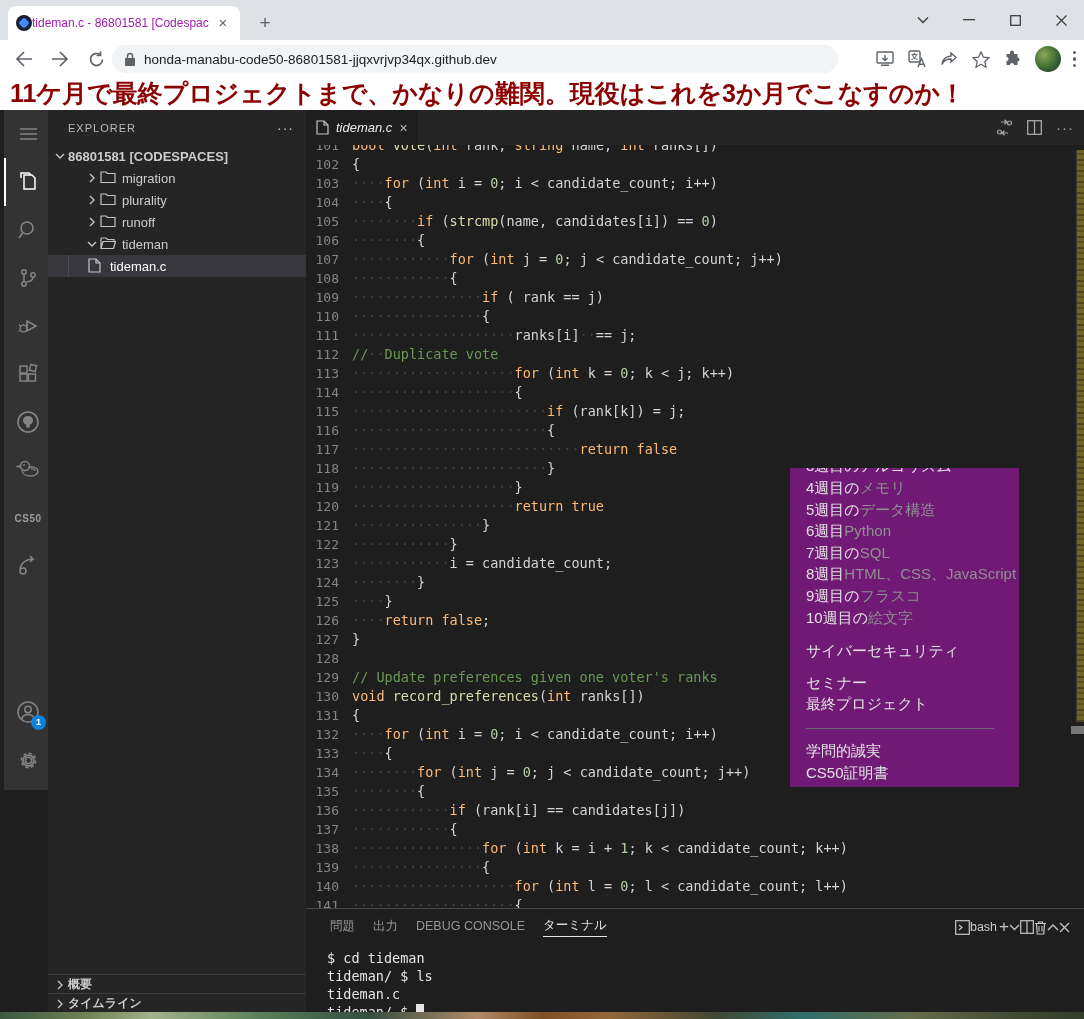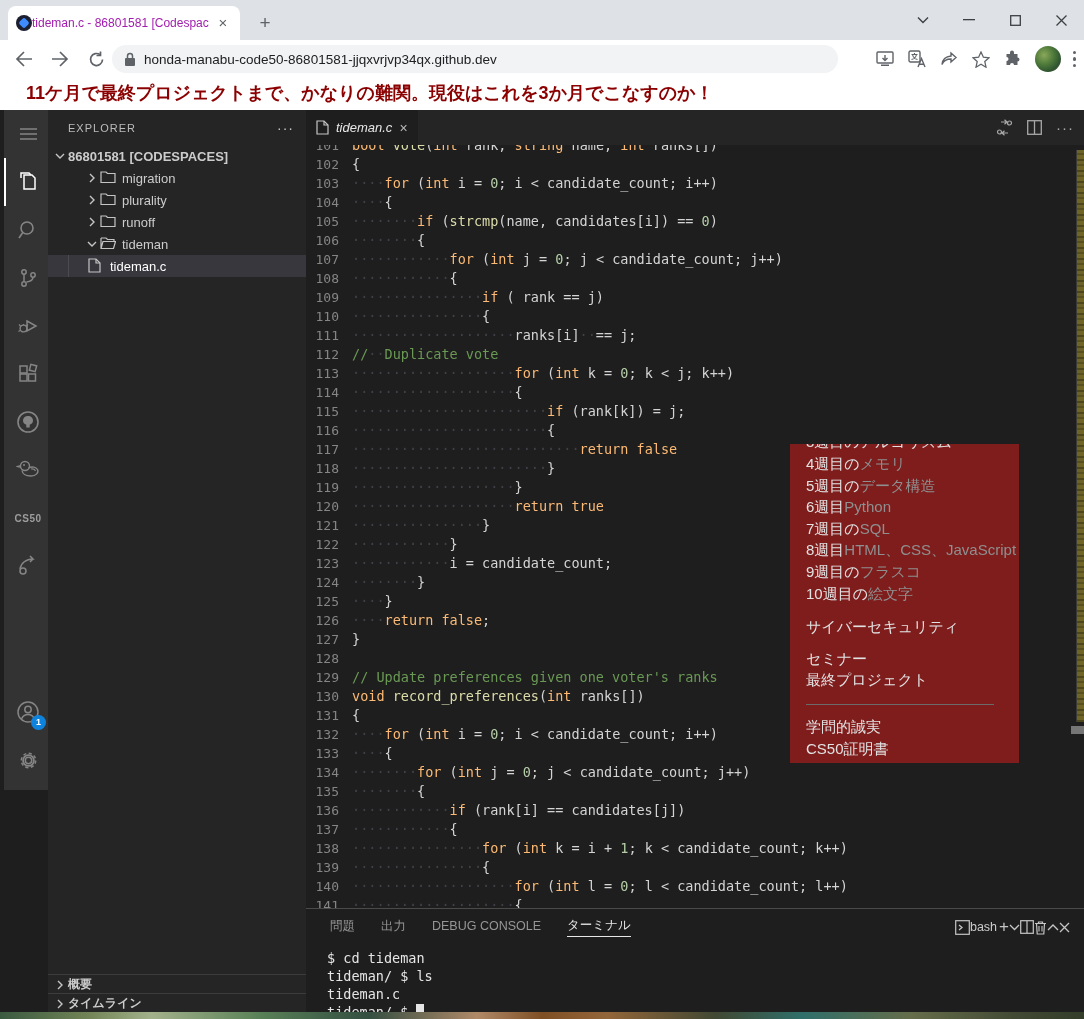--- a/index.html
+++ b/index.html
@@ -20,21 +20,21 @@
   .toolbar { position:absolute; left:0; top:40px; width:1084px; height:38px; background:#ffffff; display:flex; align-items:center; }
   .navicon { width:24px; height:24px; margin-left:12px; display:flex; align-items:center; justify-content:center; color:#5f6368; }
   .urlbar { position:absolute; left:112px; top:5px; width:726px; height:28px; background:#f1f3f4; border-radius:14px; display:flex; align-items:center; padding:0 12px; }
   .url-text { font-size:13.5px; color:#202124; margin-left:8px; white-space:nowrap; }
   .tool-right { position:absolute; right:8px; top:0; height:38px; display:flex; align-items:center; gap:12px; }
   .tool-ic { width:20px; height:20px; display:flex; align-items:center; justify-content:center; color:#5f6368; }
   .avatar { width:26px; height:26px; border-radius:50%; background:radial-gradient(circle at 35% 35%, #8aa85a 0%, #4e7a3a 40%, #2e5430 70%, #6b5a33 100%); }
   .kebab-v { display:flex; flex-direction:column; gap:3px; align-items:center; }
   .kebab-v i { width:3.5px; height:3.5px; border-radius:50%; background:#5f6368; }
 
-  .banner { position:absolute; left:0; top:78px; width:1084px; height:32px; background:#ffffff; font-size:18px; font-weight:bold; color:#8b0000; line-height:31px; padding-left:26px; white-space:nowrap; }
+  .banner { position:absolute; left:0; top:78px; width:1084px; height:32px; background:#ffffff; font-size:25px; font-weight:bold; color:#8b0000; line-height:31px; padding-left:10px; white-space:nowrap; }
 
   
   .vscode { position:absolute; left:0; top:110px; width:1084px; height:909px; background:#1e1e1e; }
 
   .activitybar { position:absolute; left:4px; top:0; width:48px; height:680px; background:#333333; }
   .act-item { width:48px; height:48px; display:flex; align-items:center; justify-content:center; color:#858585; position:relative; }
   .act-item.active { color:#ffffff; }
   .act-item.active:before { content:""; position:absolute; left:0; top:0; width:2px; height:48px; background:#ffffff; }
   .act-label { font-size:10px; letter-spacing:.5px; color:#9d9d9d; font-weight:bold; }
   .act-bottom { position:absolute; left:0; bottom:6px; width:48px; }
@@ -64,30 +64,30 @@
   .etab { position:absolute; left:0; top:0; height:35px; background:#1e1e1e; display:flex; align-items:center; padding:0 10px; gap:7px; }
   .etab-title { font-size:13px; font-style:italic; color:#e7e7e7; }
   .etab-close { color:#b9b9b9; font-size:14px; }
   .ed-actions { position:absolute; right:10px; top:0; height:35px; display:flex; align-items:center; gap:14px; color:#a8a8a8; }
   .ruler { position:absolute; right:0; top:40px; width:8px; height:572px;
            background:repeating-linear-gradient(180deg,#6b632a 0 3px,#57511f 3px 5px,#6f6526 5px 9px,#4d481c 9px 11px);
            border-left:1px solid #3a3a3a; }
   .scroll-thumb { position:absolute; right:0; top:616px; width:13px; height:8px; background:#767676; }
 
   
-  .overlay { position:absolute; left:790px; top:334px; width:229px; height:319px; background:#7f1d1d; padding:0 0 0 16px; overflow:hidden; z-index:5; }
+  .overlay { position:absolute; left:790px; top:358px; width:229px; height:319px; background:#701a75; padding:0 0 0 16px; overflow:hidden; z-index:5; }
   .ov-item { font-size:15px; line-height:21.6px; white-space:nowrap; }
   .ov-bright { color:#e2e2e2; } .ov-dim { color:#8f8f8f; }
   .ov-clip { height:9px; overflow:hidden; }
   .ov-clip .ov-item { margin-top:-13px; }
   .ov-divider { width:188px; height:1px; background:#6b6b6b; margin:13px 0 11px 0; }
 
   
   .panel { position:absolute; left:306px; top:798px; width:778px; height:111px; background:#1e1e1e; border-top:1px solid #4a4a4a; }
-  .panel-tabs { position:absolute; left:24px; top:0; height:36px; display:flex; gap:26px; align-items:center; }
+  .panel-tabs { position:absolute; left:24px; top:0; height:36px; display:flex; gap:18px; align-items:center; }
   .ptab { font-size:12.5px; color:#969696; text-transform:uppercase; padding-bottom:2px; }
   .ptab.active { color:#e7e7e7; border-bottom:1px solid #e7e7e7; }
   .panel-actions { position:absolute; right:14px; top:8px; display:flex; align-items:center; color:#c5c5c5; }
   .shell-label { font-size:12.5px; color:#cccccc; margin-right:2px; }
   .term { position:absolute; left:21px; top:40px; font-family:"DejaVu Sans Mono","Liberation Mono",monospace; font-size:13.5px; color:#e5e5e5; line-height:18px; white-space:pre; }
   .cursor { display:inline-block; width:8px; height:15px; background:#e5e5e5; vertical-align:-2px; }
 
   .wallpaper { position:absolute; left:0; bottom:0; width:1084px; height:7px; z-index:9;
     background:linear-gradient(90deg,#3a5a40,#718355 8%,#a3b18a 14%,#588157 24%,#344e41 34%,#b08968 44%,#7f4f24 50%,#936639 56%,#414833 66%,#2f6f6a 74%,#656d4a 84%,#414833 94%,#333d29); }
 

